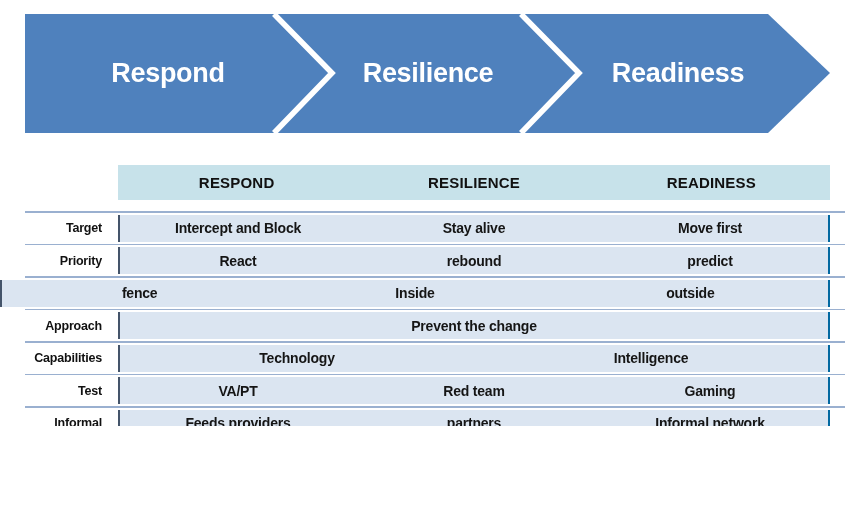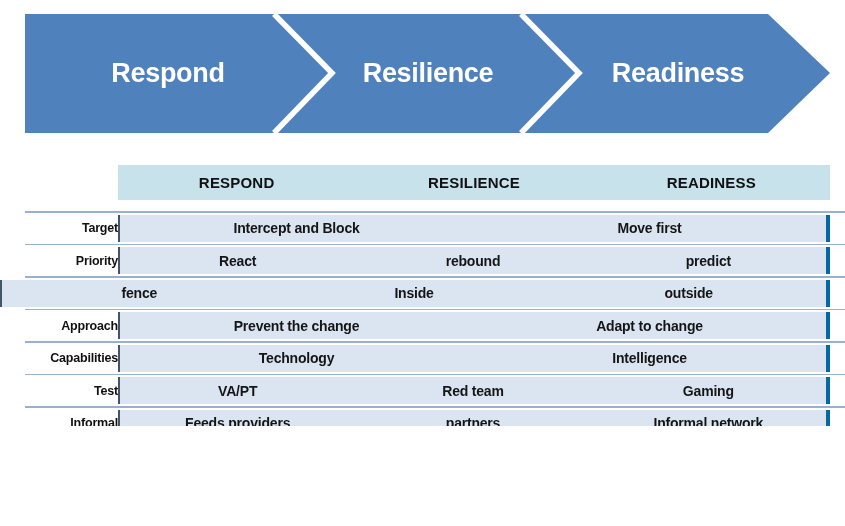--- a/index.html
+++ b/index.html
@@ -21,27 +21,27 @@
     flex:1;display:flex;align-items:center;justify-content:center;
     font-weight:bold;font-size:15px;color:#111111;letter-spacing:0.2px;
   }
   .gap{height:9px;}
   .t-sep{
     height:5.5px;margin-left:25px;
     background:linear-gradient(to bottom,transparent 30%,#9ab0d0 30%,#9ab0d0 68%,transparent 68%);
   }
   .t-row{display:flex;height:27px;}
   .t-label{
-    width:118px;flex:none;box-sizing:border-box;padding-right:0;
+    width:118px;flex:none;box-sizing:border-box;padding-right:16px;
     display:flex;align-items:center;justify-content:flex-end;
     font-weight:bold;font-size:12.5px;color:#111111;letter-spacing:-0.2px;
   }
   .t-band{
     flex:1;margin-right:15px;background:#dbe5f1;display:flex;
-    border-left:2.5px solid #44546a;border-right:4px solid #0369a1;
+    border-left:2.5px solid #44546a;border-right:2px solid #0369a1;
   }
   .t-cell{
     flex:1;display:flex;align-items:center;justify-content:center;
     font-weight:bold;font-size:14px;color:#151515;letter-spacing:-0.2px;
   }
   .white-row{height:3px;}
   .white-row .t-band{background:transparent;border:none;}
   .gray-row .t-band{background:#d9d9d9;border:none;}
   .gray-row.g1{height:27px;}
   .gray-row.g2{height:26px;}
@@ -69,20 +69,21 @@
     </div>
   </div>
 
   <div class="gap"></div>
   <div class="t-sep"></div>
 
   <div class="t-row">
     <div class="t-label">Target</div>
     <div class="t-band">
       <div class="t-cell">Intercept and Block</div>
+      <div class="t-cell">Stay alive</div>
       <div class="t-cell">Move first</div>
     </div>
   </div>
   <div class="t-sep"></div>
 
   <div class="t-row">
     <div class="t-label">Priority</div>
     <div class="t-band">
       <div class="t-cell">React</div>
       <div class="t-cell">rebound</div>
@@ -97,21 +98,20 @@
       <div class="t-cell">Inside</div>
       <div class="t-cell">outside</div>
     </div>
   </div>
   <div class="t-sep"></div>
 
   <div class="t-row">
     <div class="t-label">Approach</div>
     <div class="t-band">
       <div class="t-cell">Prevent the change</div>
-      <div class="t-cell">Adapt to change</div>
     </div>
   </div>
   <div class="t-sep"></div>
 
   <div class="t-row">
     <div class="t-label">Capabilities</div>
     <div class="t-band">
       <div class="t-cell">Technology</div>
       <div class="t-cell">Intelligence</div>
     </div>

